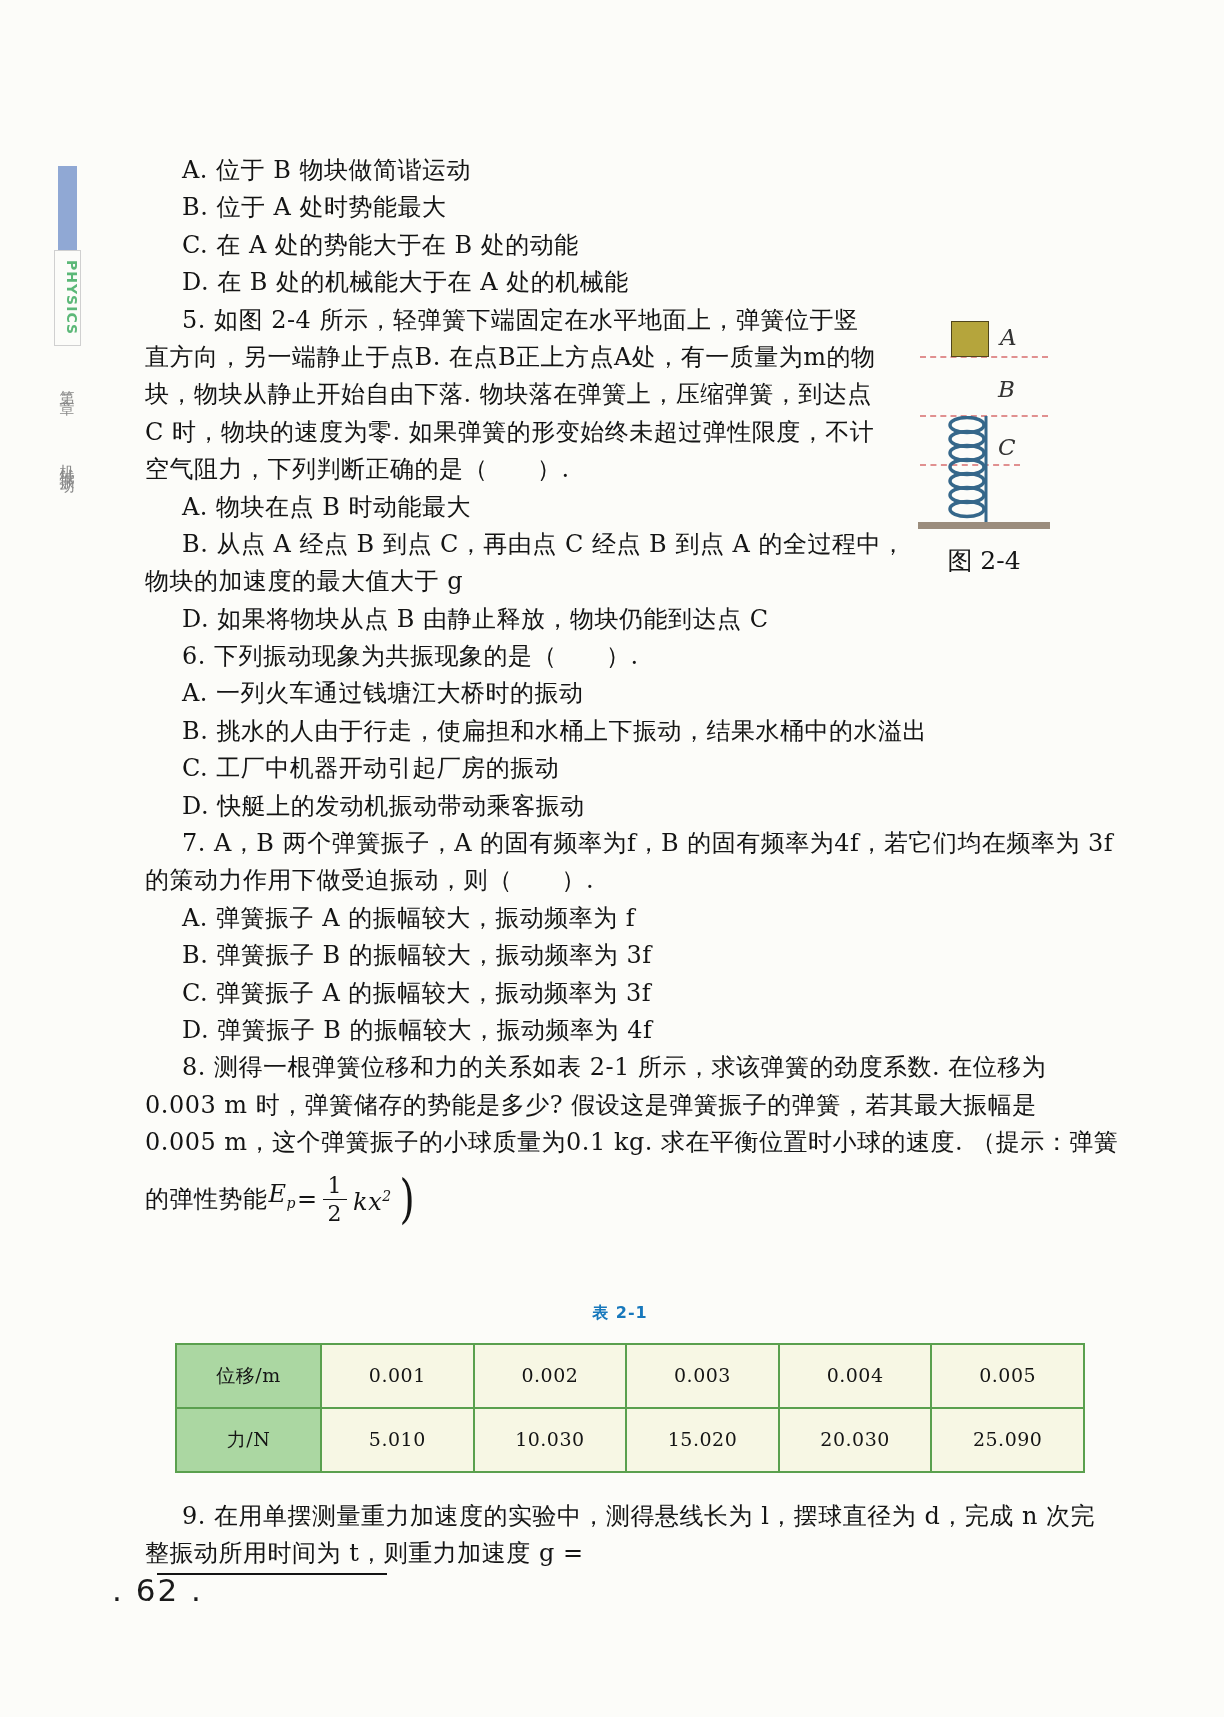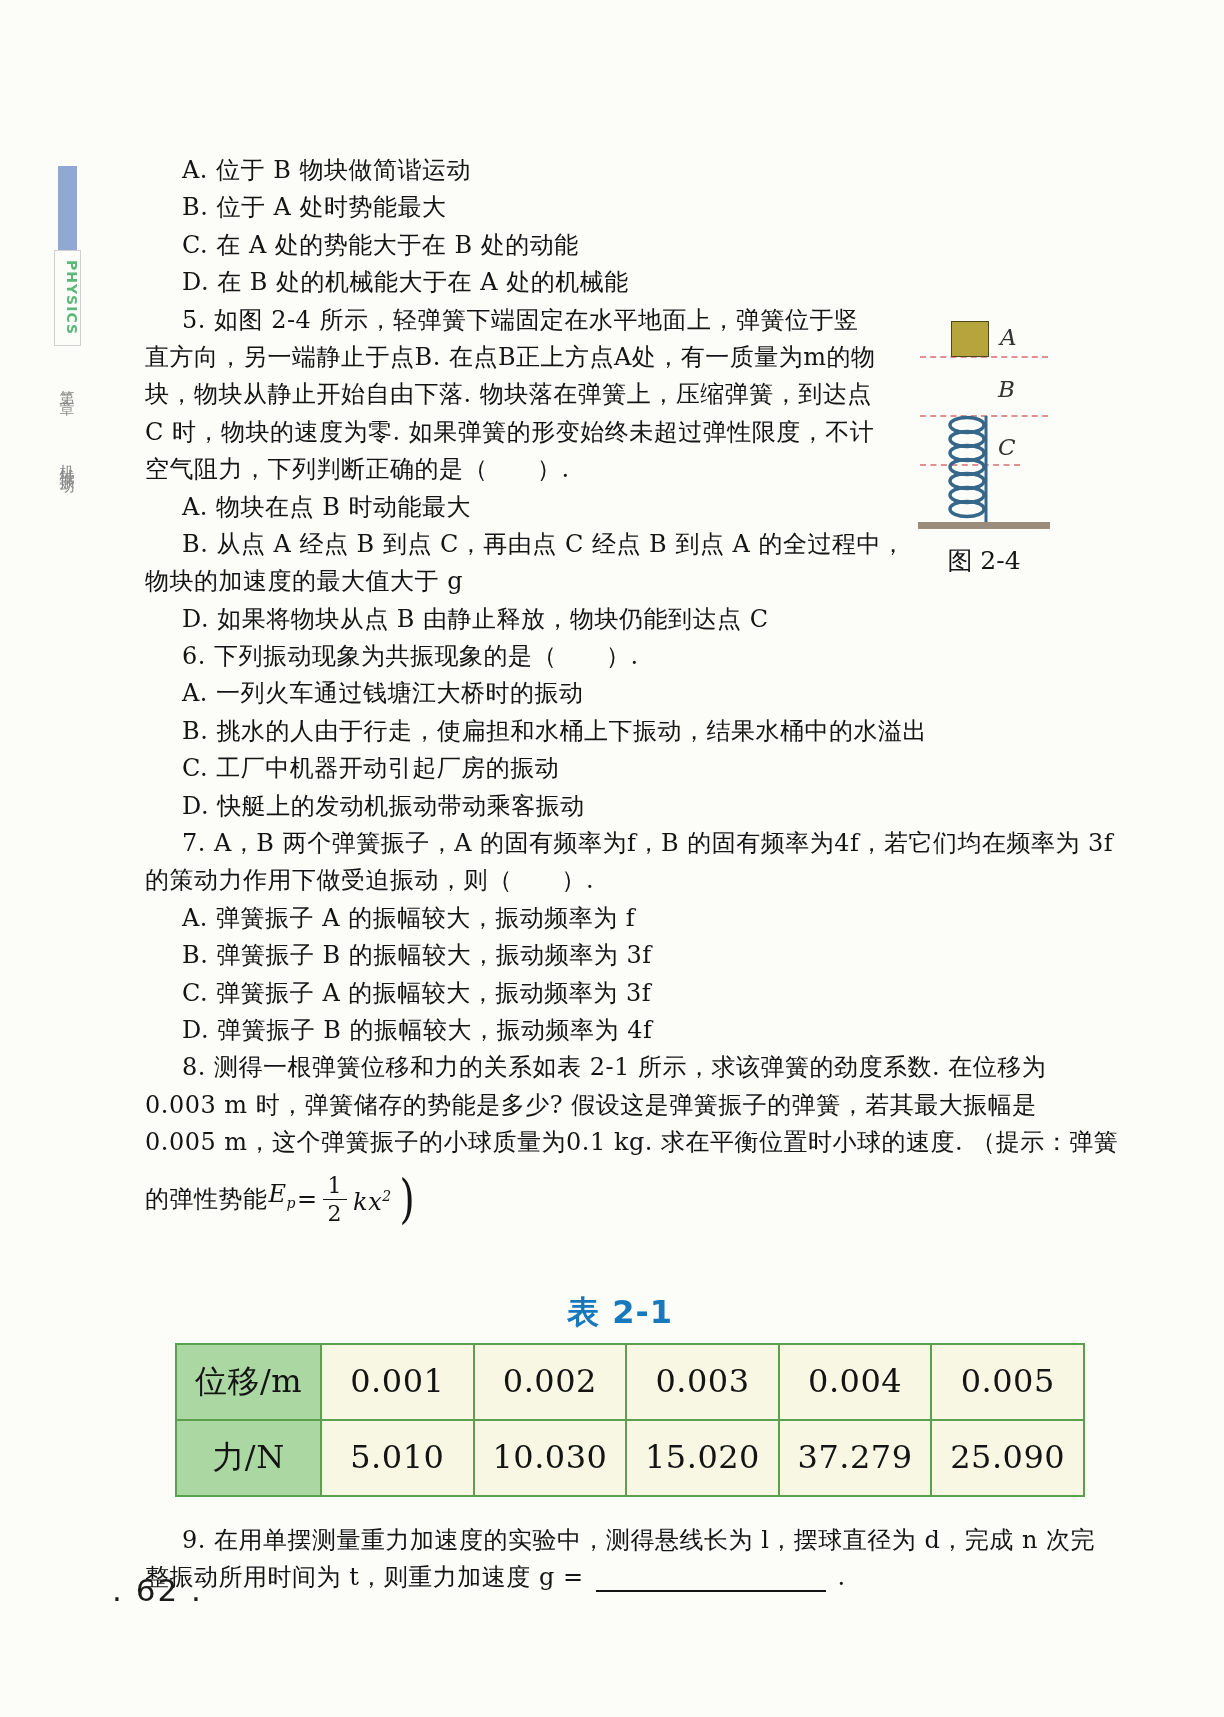--- a/index.html
+++ b/index.html
@@ -38,35 +38,35 @@
   .frac { display:inline-flex; flex-direction:column; align-items:center; margin:0 5px; font-size:22px; line-height:1.15; }
   .frac .num { border-bottom:1.5px solid #141414; padding:0 5px 1px; }
   .frac .den { padding-top:1px; }
   .mvar { font-style:italic; padding:0 1px; }
   sub { font-size:14px; } sup { font-size:14px; }
   .big-paren { font-size:52px; font-weight:300; margin-left:4px; transform:scaleX(0.75); }
 
   
   .table-title {
     margin-top:56px; text-align:center; color:#1778bc; font-weight:bold;
-    font-size:32px; font-family:"DejaVu Sans", sans-serif; letter-spacing:1px;
+    font-size:16px; font-family:"DejaVu Sans", sans-serif; letter-spacing:1px;
   }
   table.data-table {
     border-collapse:collapse; margin-top:12px; margin-left:30px; width:910px;
     table-layout:fixed;
   }
   table.data-table td, table.data-table th {
-    border:2.5px solid #5aa04e; height:76px; text-align:center;
-    font-size:32px; font-weight:normal; background:#f7f7e4; color:#141414;
+    border:2.5px solid #5aa04e; height:64px; text-align:center;
+    font-size:19px; font-weight:normal; background:#f7f7e4; color:#141414;
   }
   table.data-table .hdr { background:#abd7a2; width:145px; }
 
   
   .q9-line1 { margin-top:25px; }
-  .q9-line2 { display:flex; align-items:center; height:37.4px; white-space:nowrap; }
+  .q9-line2 { display:flex; align-items:flex-start; height:37.4px; white-space:nowrap;flex-direction:column; }
   .answer-blank { display:inline-block; width:230px; border-bottom:2px solid #141414; height:28px; margin:0 12px; }
 
   .page-num {
     position:absolute; left:112px; top:1572px; font-size:31px; color:#1a1a1a;
     font-family:"DejaVu Sans", sans-serif; letter-spacing:2px;
   }
 
   
   .figure { position:absolute; left:918px; top:318px; width:175px; height:262px; }
   .dash { position:absolute; left:2px; width:128px; border-top:2px dashed #e09090; }
@@ -163,21 +163,21 @@
         <td>0.002</td>
         <td>0.003</td>
         <td>0.004</td>
         <td>0.005</td>
       </tr>
       <tr>
         <th class="hdr">力/N</th>
         <td>5.010</td>
         <td>10.030</td>
         <td>15.020</td>
-        <td>37.279</td>
+        <td>20.030</td>
         <td>25.090</td>
       </tr>
     </tbody>
       </table>
 
     <div class="line opt q9-line1">9. 在用单摆测量重力加速度的实验中，测得悬线长为 l，摆球直径为 d，完成 n 次完</div>
     <div class="q9-line2">
       <span>整振动所用时间为 t，则重力加速度 g =</span>
       <span class="answer-blank"></span>
       <span>.</span>

